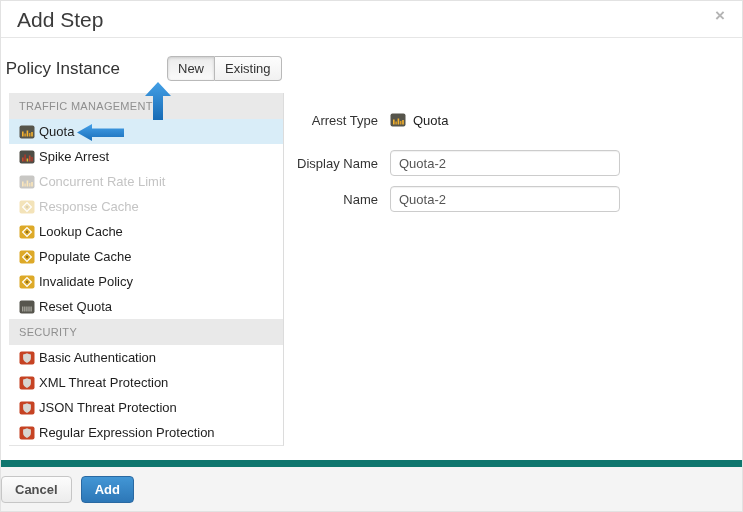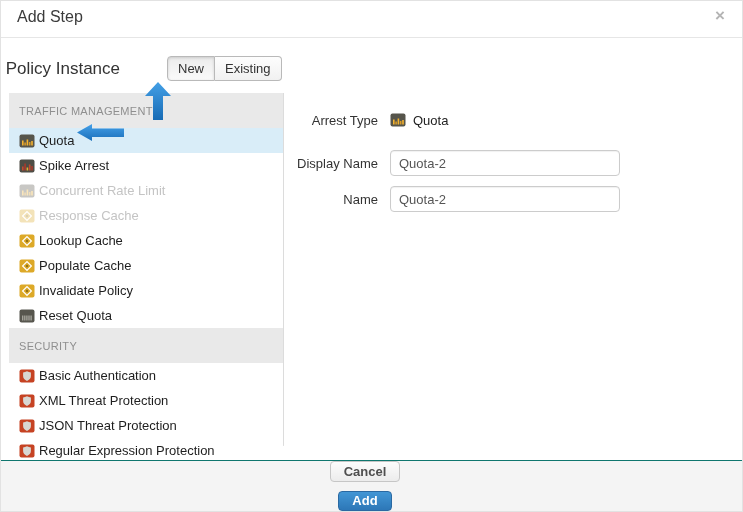--- a/index.html
+++ b/index.html
@@ -4,38 +4,38 @@
 <style>
   * { margin:0; padding:0; box-sizing:border-box; }
   html,body { background:#fff; }
   body { font-family:"Liberation Sans", sans-serif; width:743px; height:512px; }
 
   .dialog { position:relative; width:743px; height:512px; background:#fff;
             border:1px solid #e2e2e2; overflow:hidden; }
 
   
   .dlg-header { position:relative; height:37px; border-bottom:1px solid #e6e6e6; }
-  .dlg-title { position:absolute; left:16px; top:7px; font-size:16px; color:#3b3b3b; font-weight:400; }
+  .dlg-title { position:absolute; left:16px; top:7px; font-size:21px; color:#3b3b3b; font-weight:400; }
   .close-x { position:absolute; right:17px; top:6px; font-size:17px; color:#b4b4b4; cursor:pointer;
              font-weight:700; line-height:1; }
 
   
   .pi-row { position:absolute; left:0; top:55px; height:25px; display:flex; align-items:center; }
   .pi-label { width:135px; text-align:right; font-size:17px; color:#333; padding-right:16px; }
   .seg-group { display:flex;margin-left:31px; }
   .seg-btn { height:25px; padding:0 10px; font-size:13px; color:#333; background:linear-gradient(#fdfdfd,#f1f1f1);
              border:1px solid #b9b9b9; display:flex; align-items:center; cursor:pointer; }
   .seg-btn.first { border-radius:4px 0 0 4px; }
   .seg-btn.last  { border-radius:0 4px 4px 0; border-left:none; }
   .seg-btn.selected { background:linear-gradient(#ececec,#fafafa); box-shadow:inset 0 1px 3px rgba(0,0,0,.15); }
 
   
   .content { position:absolute; left:8px; top:92px; width:727px; height:353px; display:flex; }
   .sidebar { width:275px; border-right:1px solid #dcdcdc; border-bottom:1px solid #e4e4e4; background:#fff; }
-  .section-header { height:35px; background:#e9e9e9; color:#8f8f8f; font-size:11px;
+  .section-header { height:26px; background:#e9e9e9; color:#8f8f8f; font-size:11px;
                     display:flex; align-items:center; padding-left:10px; letter-spacing:.3px; }
   .side-item { height:25px; display:flex; align-items:center; padding-left:10px; font-size:13px;
                color:#1e1e1e; cursor:pointer; background:#fff; }
   .side-item.selected { background:#d9edf8; }
   .side-item.disabled { color:#c4c4c4; cursor:default; }
   .side-item .icon { width:16px; height:16px; margin-right:4px; flex:0 0 16px; }
   .side-item.disabled .icon { opacity:.32; }
   .icon svg { display:block; }
 
   
@@ -43,22 +43,22 @@
   .form-row { display:flex; align-items:center; margin-bottom:10px; }
   .form-label { width:106px; text-align:right; font-size:13px; color:#333; padding-right:12px; flex:0 0 106px; }
   .ptype-val { display:flex; align-items:center; font-size:13px; color:#222; gap:7px; height:26px; }
   .form-row.ptype { margin-bottom:17px; }
   .txt-input { width:230px; height:26px; border:1px solid #ccc; border-radius:4px; padding:0 8px;
                font-size:13px; color:#555; font-family:"Liberation Sans", sans-serif; background:#fff;
                box-shadow:inset 0 1px 1px rgba(0,0,0,.06); }
 
   
   .footer { position:absolute; left:0; bottom:0; width:743px; height:51px; background:#f4f4f4;
-            border-top:1px solid #0f766e; display:flex; align-items:center; justify-content:flex-start;
-            padding-right:15px; gap:9px;flex-direction:column; }
+            border-top:7px solid #0f766e; display:flex; align-items:center; justify-content:flex-start;
+            padding-right:15px; gap:9px; }
   .btn { height:27px; border-radius:4px; font-size:13px; font-weight:700; padding:0 13px; cursor:pointer;
          font-family:"Liberation Sans", sans-serif; }
   .btn-cancel { background:linear-gradient(#fcfcfc,#ececec); border:1px solid #c6c6c6; color:#4f4f4f; }
   .btn-add { background:linear-gradient(#4296d5,#2d77b7); border:1px solid #2a69a2; color:#fff; }
 
   
   .arrow { position:absolute; pointer-events:none; }
   .arrow-up { left:144px; top:81px; }
   .arrow-left { left:76px; top:123px; }
 </style>

